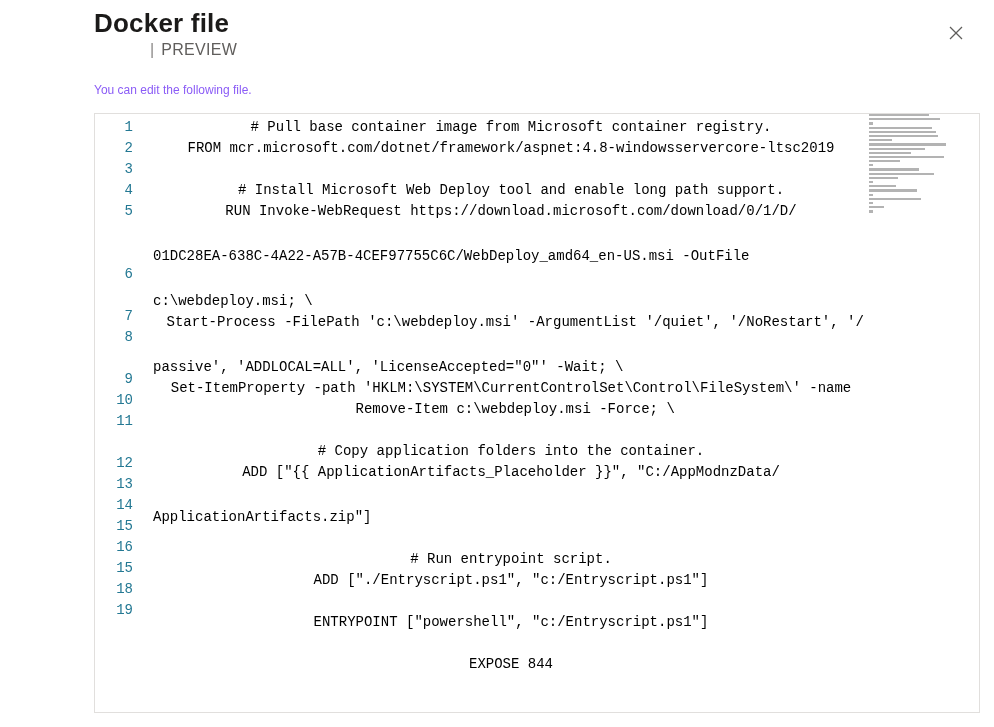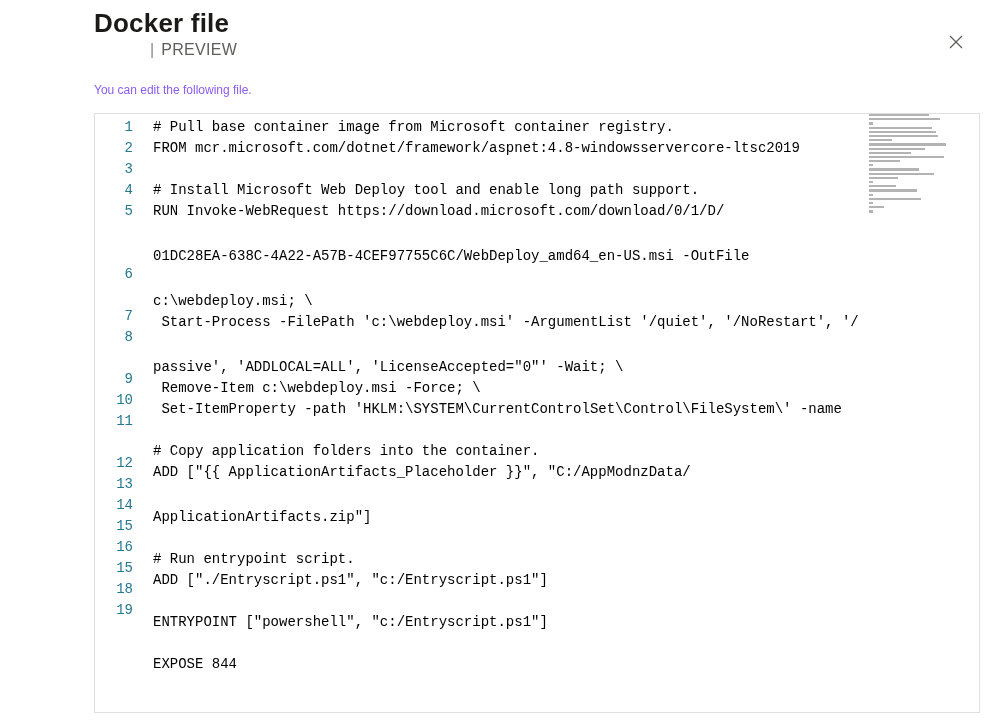--- a/index.html
+++ b/index.html
@@ -10,21 +10,21 @@
     }
     .left-rail {
       position: absolute; left: 0; top: 0; bottom: 0; width: 82px;
       background: #fff; border-right: 1px solid #fff;
     }
     .panel {
       position: absolute; left: 82px; right: 0; top: 0; bottom: 0;
       display: flex; flex-direction: column;
     }
     .header {
-      display: flex; align-items: flex-end; justify-content: space-between;
+      display: flex; align-items: center; justify-content: space-between;
       padding: 8px 22px 0 12px;
     }
     .header-left { display: flex; flex-direction: column; }
     .title {
       font-size: 26px; font-weight: 600; color: #1b1a19;
       letter-spacing: .2px;
     }
     .subtitle {
       margin-top: 2px; font-size: 16px; color: #605e5c;
       padding-left: 56px; letter-spacing: .3px;
@@ -55,21 +55,21 @@
       position: absolute; left: 0; top: 0; bottom: 0; width: 58px;
       text-align: right; padding: 3px 20px 0 0; color: #237893;
       background: #fff;
     }
     .gutter .ln { height: 21px; }
     .code {
       position: absolute; left: 58px; right: 110px; top: 0; bottom: 0;
       padding: 3px 0 0 0; color: #000;
     }
     .code .cl {
-      height: 21px; white-space: pre-wrap; word-break: break-all;
+      height: 21px; white-space: pre-wrap; word-break: break-all; text-align: center;
     }
     .code .wrap { 
       height: 21px; white-space: pre-wrap; word-break: break-all; margin-top: 24px;
     }
     .minimap {
       position: absolute; right: 14px; top: 0; width: 96px; height: 60px;
       opacity: .55;
     }
     .minimap .mm {
       height: 2.2px; margin-bottom: 2px; background: #767676;
@@ -133,22 +133,22 @@
       <div class="code" id="code">
           <div class="cl"># Pull base container image from Microsoft container registry.</div>
           <div class="cl">FROM mcr.microsoft.com/dotnet/framework/aspnet:4.8-windowsservercore-ltsc2019</div>
           <div class="cl"></div>
           <div class="cl"># Install Microsoft Web Deploy tool and enable long path support.</div>
           <div class="cl">RUN Invoke-WebRequest https://download.microsoft.com/download/0/1/D/</div>
           <div class="wrap">01DC28EA-638C-4A22-A57B-4CEF97755C6C/WebDeploy_amd64_en-US.msi -OutFile </div>
           <div class="wrap">c:\webdeploy.msi; \</div>
           <div class="cl"> Start-Process -FilePath 'c:\webdeploy.msi' -ArgumentList '/quiet', '/NoRestart', '/</div>
           <div class="wrap">passive', 'ADDLOCAL=ALL', 'LicenseAccepted="0"' -Wait; \</div>
+          <div class="cl"> Set-ItemProperty -path 'HKLM:\SYSTEM\CurrentControlSet\Control\FileSystem\' -name </div>
           <div class="cl"> Remove-Item c:\webdeploy.msi -Force; \</div>
-          <div class="cl"> Set-ItemProperty -path 'HKLM:\SYSTEM\CurrentControlSet\Control\FileSystem\' -name </div>
           <div class="cl"></div>
           <div class="cl"># Copy application folders into the container.</div>
           <div class="cl">ADD ["{{ ApplicationArtifacts_Placeholder }}", "C:/AppModnzData/</div>
           <div class="wrap">ApplicationArtifacts.zip"]</div>
           <div class="cl"></div>
           <div class="cl"># Run entrypoint script.</div>
           <div class="cl">ADD ["./Entryscript.ps1", "c:/Entryscript.ps1"]</div>
           <div class="cl"></div>
           <div class="cl">ENTRYPOINT ["powershell", "c:/Entryscript.ps1"]</div>
           <div class="cl"></div>

